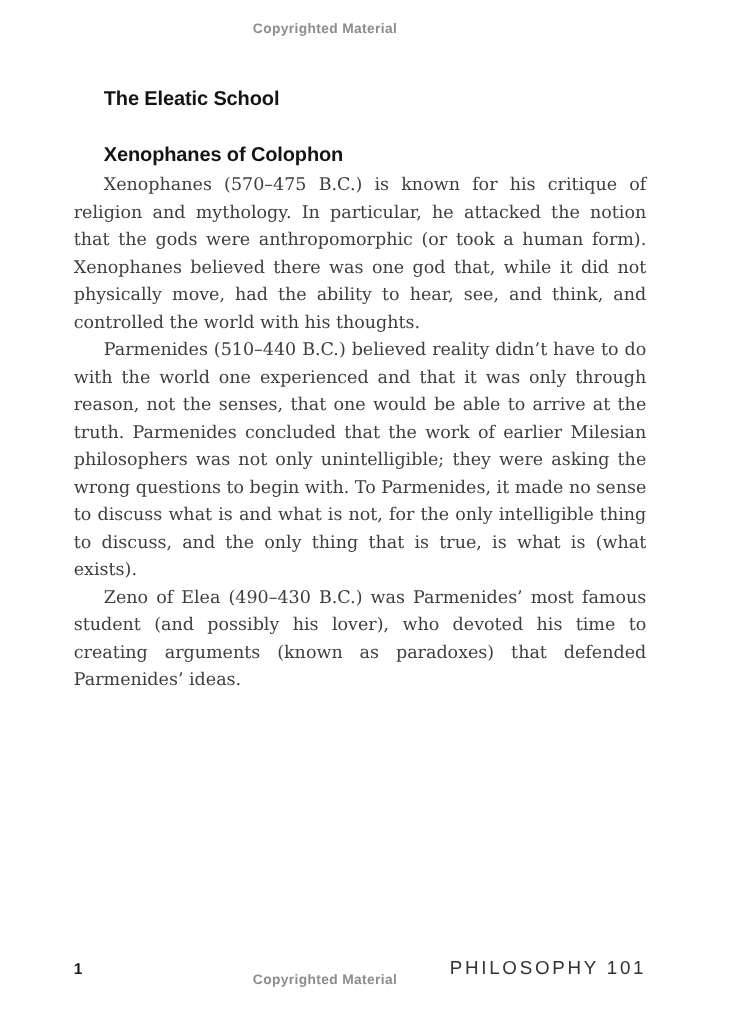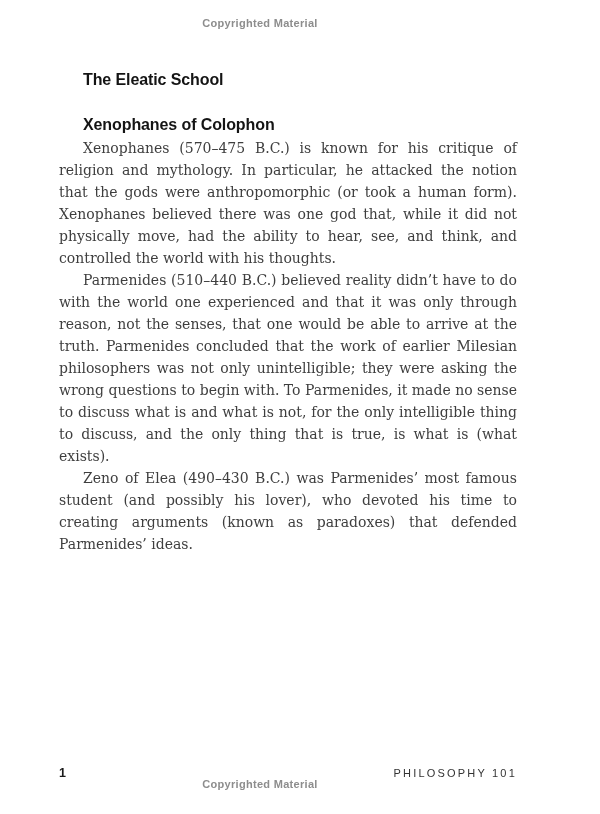--- a/index.html
+++ b/index.html
@@ -52,21 +52,21 @@
     justify-content: space-between;
     align-items: baseline;
     font-family: "Liberation Sans", sans-serif;
   }
   .page-number {
     font-weight: bold;
     font-size: 12.5px;
     color: #1a1a1a;
   }
   .book-title {
-    font-size: 11px;
+    font-size: 15px;
     letter-spacing: 2.2px;
     color: #333333;
   }
 </style>
 </head>
 <body>
 
 <div class="copyright-notice copyright-top">Copyrighted Material</div>
 
 <div class="page-content">

